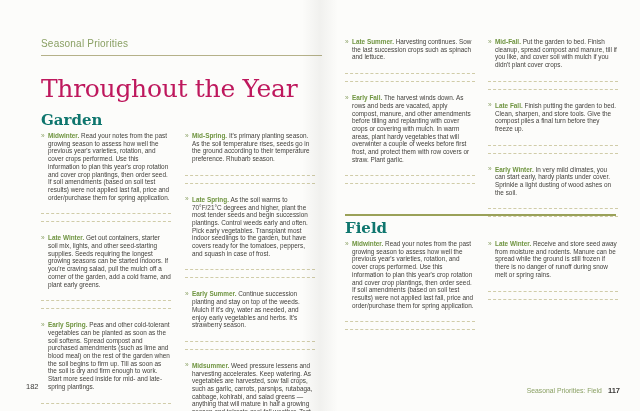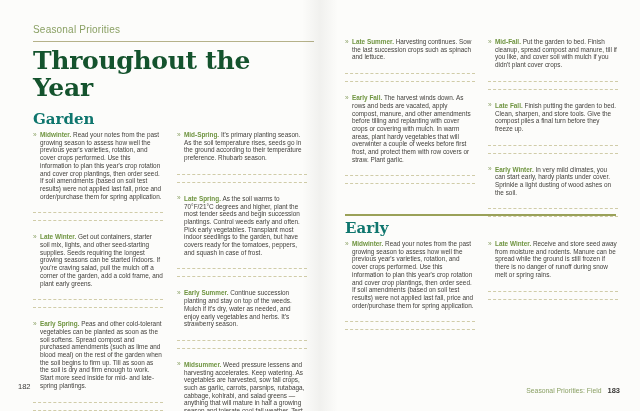--- a/index.html
+++ b/index.html
@@ -8,30 +8,30 @@
     background:#fcfcfa; overflow:hidden;
     font-family:"Liberation Sans", sans-serif;
     color:#413f3b;
   }
   .gutter {
     position:absolute; left:302px; top:0; width:36px; height:411px;
     background:linear-gradient(to right, rgba(60,60,50,0) 0%, rgba(60,60,50,0.06) 50%, rgba(60,60,50,0) 100%);
     pointer-events:none;
   }
   .page { position:absolute; top:0; width:320px; height:411px; box-sizing:border-box; }
-  .page-left  { left:0;  padding:24px 13px 0 33px; }
+  .page-left  { left:8px;  padding:38px 13px 0 33px; }
   .page-right { left:320px; }
 
   .eyebrow {
     font-size:10px; line-height:12px; color:#8aa064; letter-spacing:0.2px;
   }
   .eyebrow-rule { border:0; border-top:1px solid #b5b189; margin:5px 0 0 0; width:281px; }
   .title {
-    font-family:"DejaVu Serif", serif; font-weight:bold;
-    font-size:25px; line-height:27px; color:#14532d; margin-top:5px;
+    font-family:"DejaVu Serif", serif; font-weight:normal;
+    font-size:25px; line-height:27px; color:#be185d; margin-top:19px;
     letter-spacing:-0.3px;
   }
   .section-heading {
     font-family:"DejaVu Serif", serif; font-weight:bold;
     font-size:15px; line-height:17px; color:#0f766e;
   }
   .garden-heading { margin-top:10px; }
 
   .cols { display:flex; gap:14px; margin-top:3px; }
   .col { width:130px; }
@@ -203,21 +203,21 @@
       </div>
       <div class="sep">
           <div class="sep-line"></div>
           <div class="sep-line"></div>
         </div>
     </div>
 
     <div class="field-divider"></div>
 
     <div class="rgroup rcol1 field-col1">
-      <div class="section-heading field-heading">Early</div>
+      <div class="section-heading field-heading">Field</div>
       <div class="entry">
         <span class="bullet">»</span>
         <span class="season">Midwinter.</span>
         <span class="body-text">Read your notes from the past growing season to assess how well the previous year's varieties, rotation, and cover crops performed. Use this information to plan this year's crop rotation and cover crop plantings, then order seed. If soil amendments (based on soil test results) were not applied last fall, price and order/purchase them for spring application.</span>
       </div>
       <div class="sep">
           <div class="sep-line"></div>
           <div class="sep-line"></div>
         </div>
     </div>
@@ -229,18 +229,18 @@
         <span class="body-text">Receive and store seed away from moisture and rodents. Manure can be spread while the ground is still frozen if there is no danger of runoff during snow melt or spring rains.</span>
       </div>
       <div class="sep">
           <div class="sep-line"></div>
           <div class="sep-line"></div>
         </div>
     </div>
 
     <div class="footer-right">
       <span class="footer-label">Seasonal Priorities: Field</span>
-      <span class="footer-num">183</span>
+      <span class="footer-num">117</span>
     </div>
   </div>
 
   <div class="gutter"></div>
 </div>
 
 </body></html>

